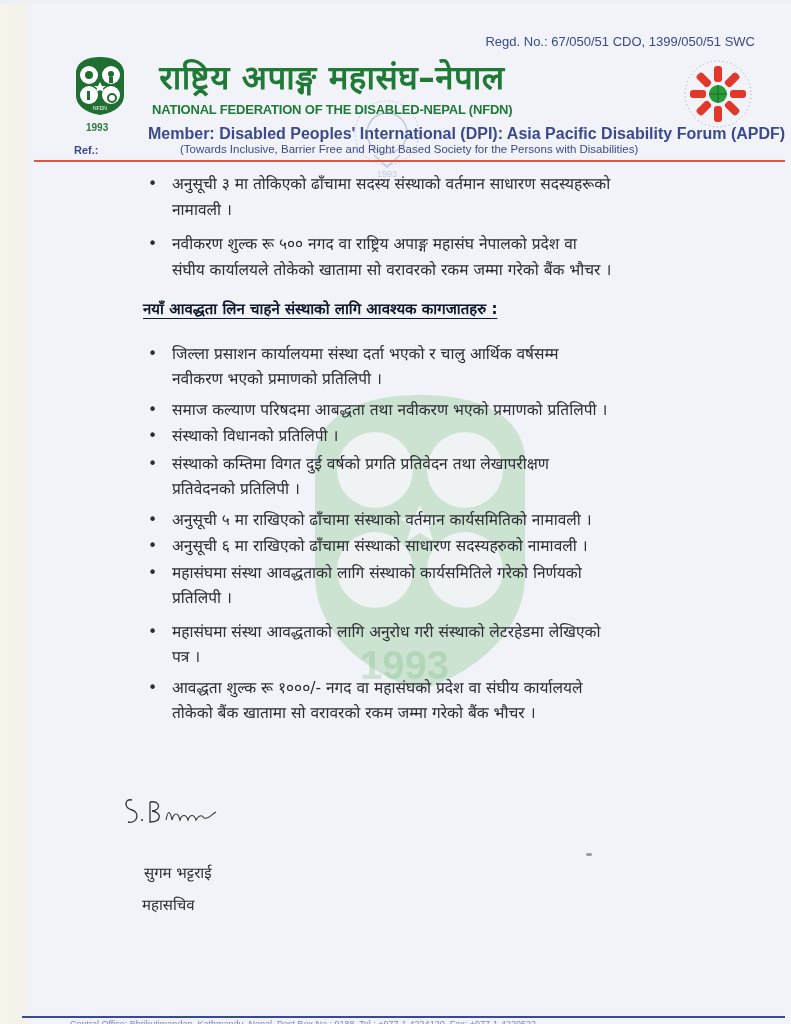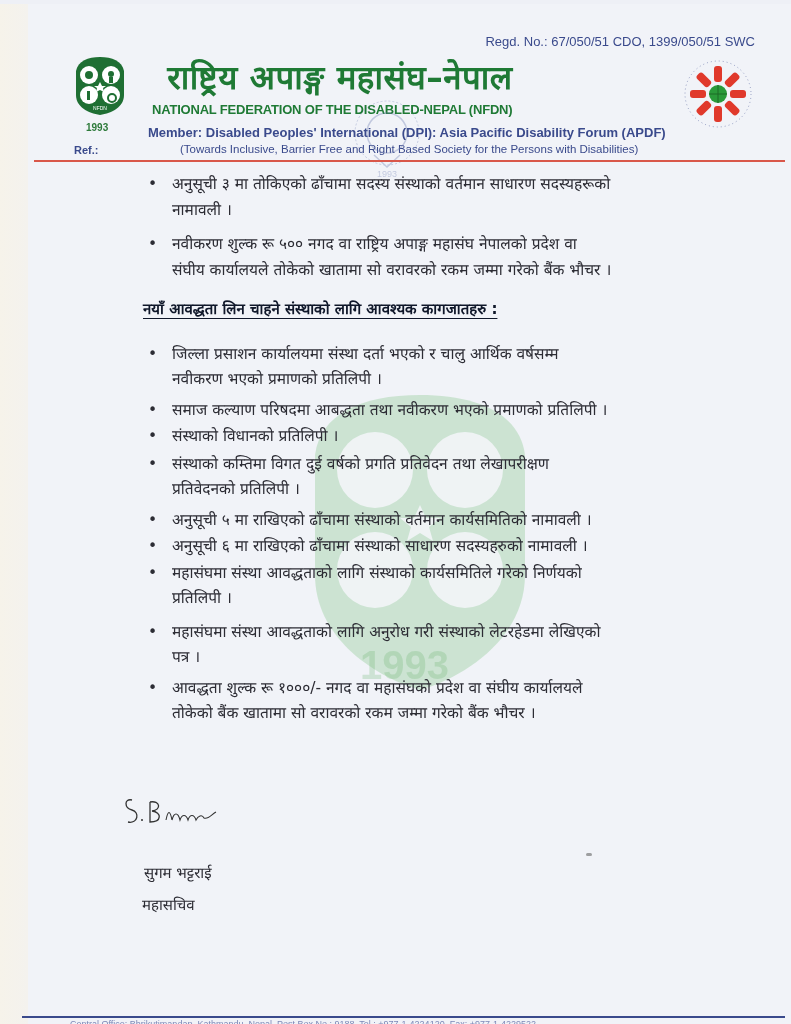--- a/index.html
+++ b/index.html
@@ -24,32 +24,32 @@
     .logo-left { position: absolute; left: 70px; top: 55px; width: 60px; height: 62px; }
     .logo-year {
       position: absolute; left: 86px; top: 122px; font-size: 10px;
       font-family: "Liberation Sans", sans-serif; font-weight: bold; color: #2d7a3a;
     }
     .ref {
       position: absolute; left: 38px; top: 144px; font-size: 11px;
       font-family: "Liberation Sans", sans-serif; font-weight: bold; color: #3a4a8c; padding-left: 36px;
     }
     .title-np {
-      position: absolute; left: 8px; width: 641px; top: 54px; text-align: center;
+      position: absolute; left: 0; width: 641px; top: 54px; text-align: center;
       font-family: "DejaVu Sans", sans-serif; font-weight: bold; font-size: 33px;
       color: #1f7a35; letter-spacing: 0.5px; padding-left: 23px; box-sizing: border-box;
     }
     .title-en {
       position: absolute; left: 152px; top: 102px;
       font-family: "Liberation Sans", sans-serif; font-weight: bold; font-size: 13px;
       color: #1f7a35; letter-spacing: -0.2px;
     }
     .member {
       position: absolute; left: 148px; top: 125px;
-      font-family: "Liberation Sans", sans-serif; font-weight: bold; font-size: 13px;
+      font-family: "Liberation Sans", sans-serif; font-weight: bold; font-size: 16px;
       color: #3a4a8c;
     }
     .tagline {
       position: absolute; left: 180px; top: 143px;
       font-family: "Liberation Sans", sans-serif; font-size: 11.5px; color: #3a4a8c;
     }
     .logo-right { position: absolute; left: 682px; top: 58px; width: 72px; height: 72px; }
     .red-rule {
       position: absolute; left: 34px; right: 6px; top: 160px; height: 1.5px; background: #d9574a;
     }

